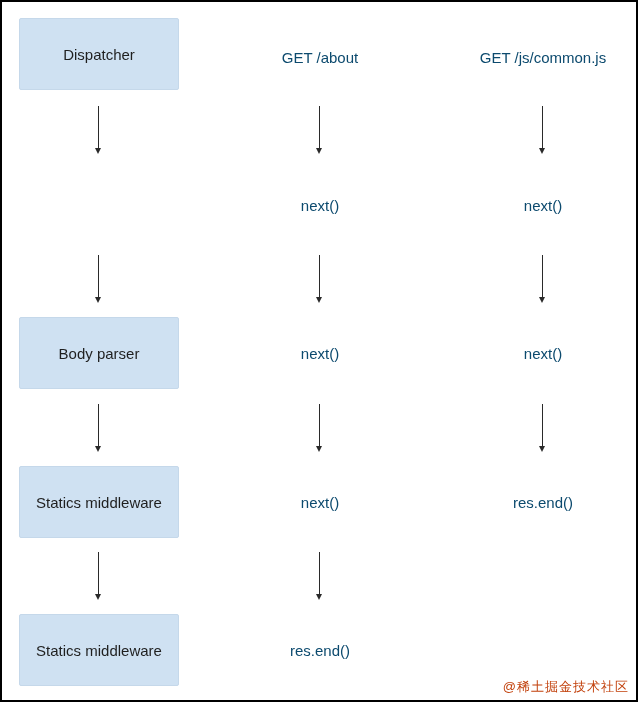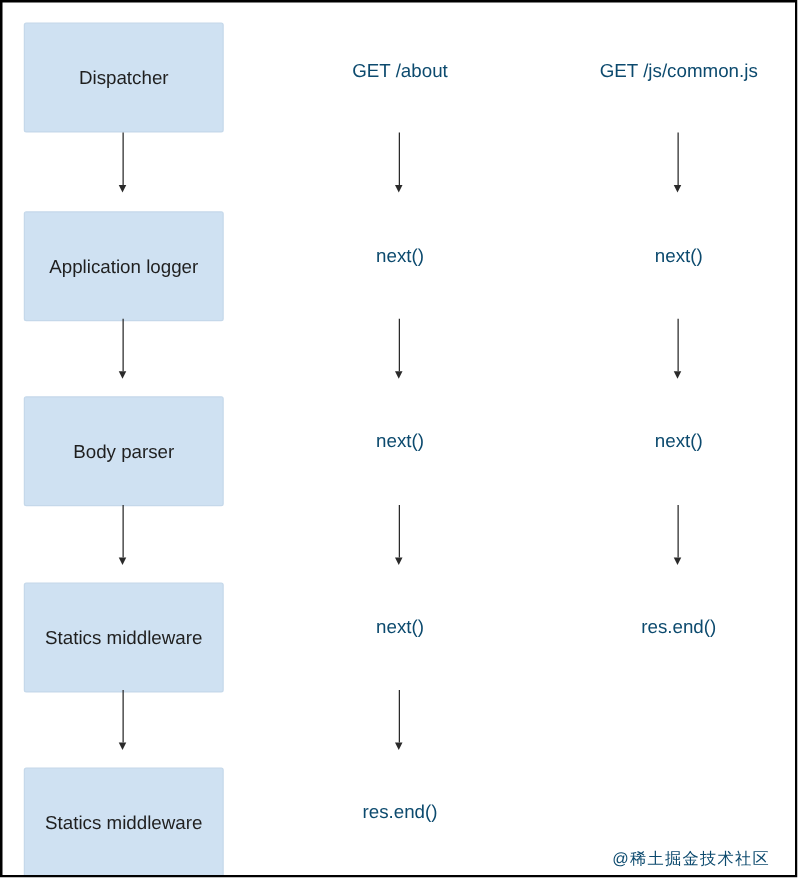--- a/index.html
+++ b/index.html
@@ -14,21 +14,21 @@
     height: 702px;
     box-sizing: border-box;
     border: 2px solid #000000;
     background: #ffffff;
     overflow: hidden;
   }
   .box {
     position: absolute;
     left: 17px;
     width: 160px;
-    height: 88px;
+    height: 72px;
     box-sizing: border-box;
     background: #cfe1f2;
     border: 1px solid #c5d8ea;
     border-radius: 2px;
     display: flex;
     align-items: center;
     justify-content: center;
   }
   .box span {
     font-size: 15px;
@@ -61,37 +61,34 @@
     left: 0;
     bottom: 0;
     width: 0;
     height: 0;
     border-left: 3.5px solid transparent;
     border-right: 3.5px solid transparent;
     border-top: 6px solid #2a2a2a;
   }
   .watermark {
     position: absolute;
-    right: 20px;
+    right: 7px;
     bottom: 4px;
     font-size: 13px;
-    color: #0c4a6e;
+    color: #c2410c;
     letter-spacing: 1px;
   }
 </style>
 </head>
 <body>
 
 <div class="canvas">
 
   <div class="box" style="top:16px">
     <span>Dispatcher</span>
-  </div>
-  <div class="box" style="top:167px">
-    <span>Application logger</span>
   </div>
   <div class="box" style="top:315px">
     <span>Body parser</span>
   </div>
   <div class="box" style="top:464px">
     <span>Statics middleware</span>
   </div>
   <div class="box" style="top:612px">
     <span>Statics middleware</span>
   </div>

